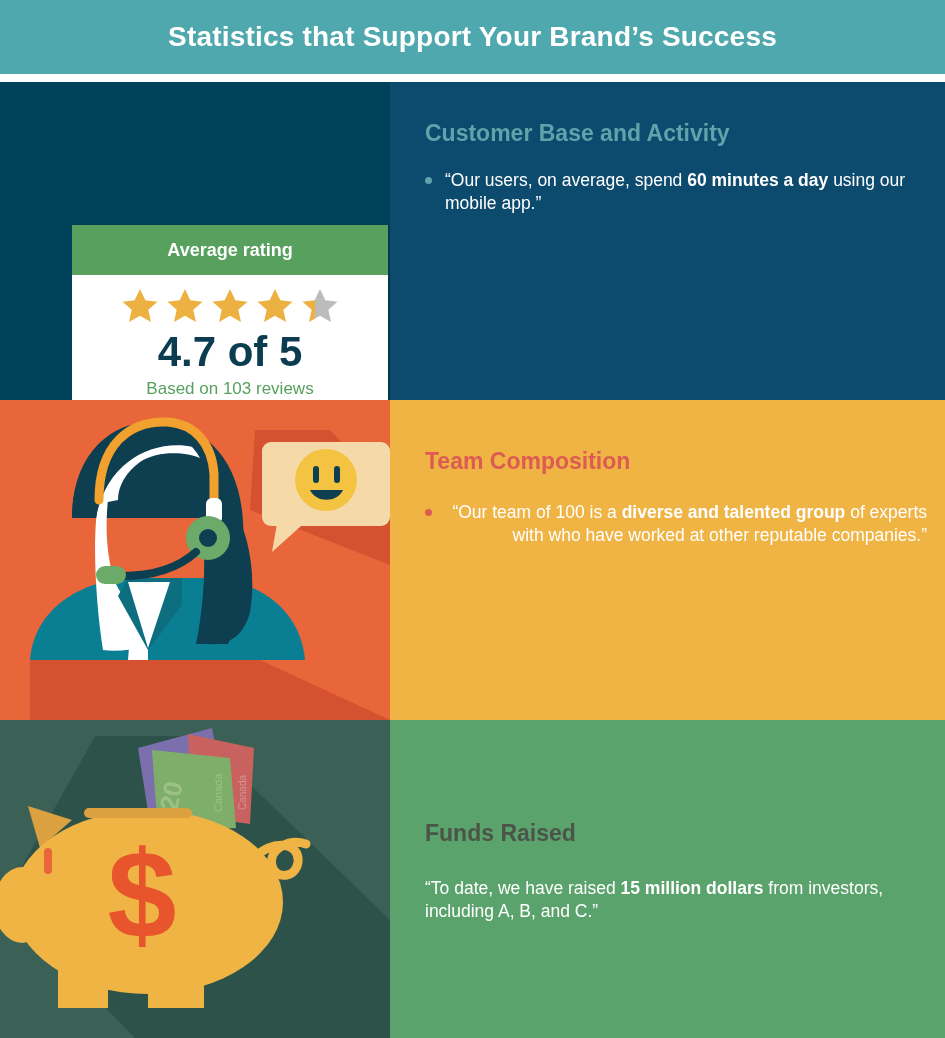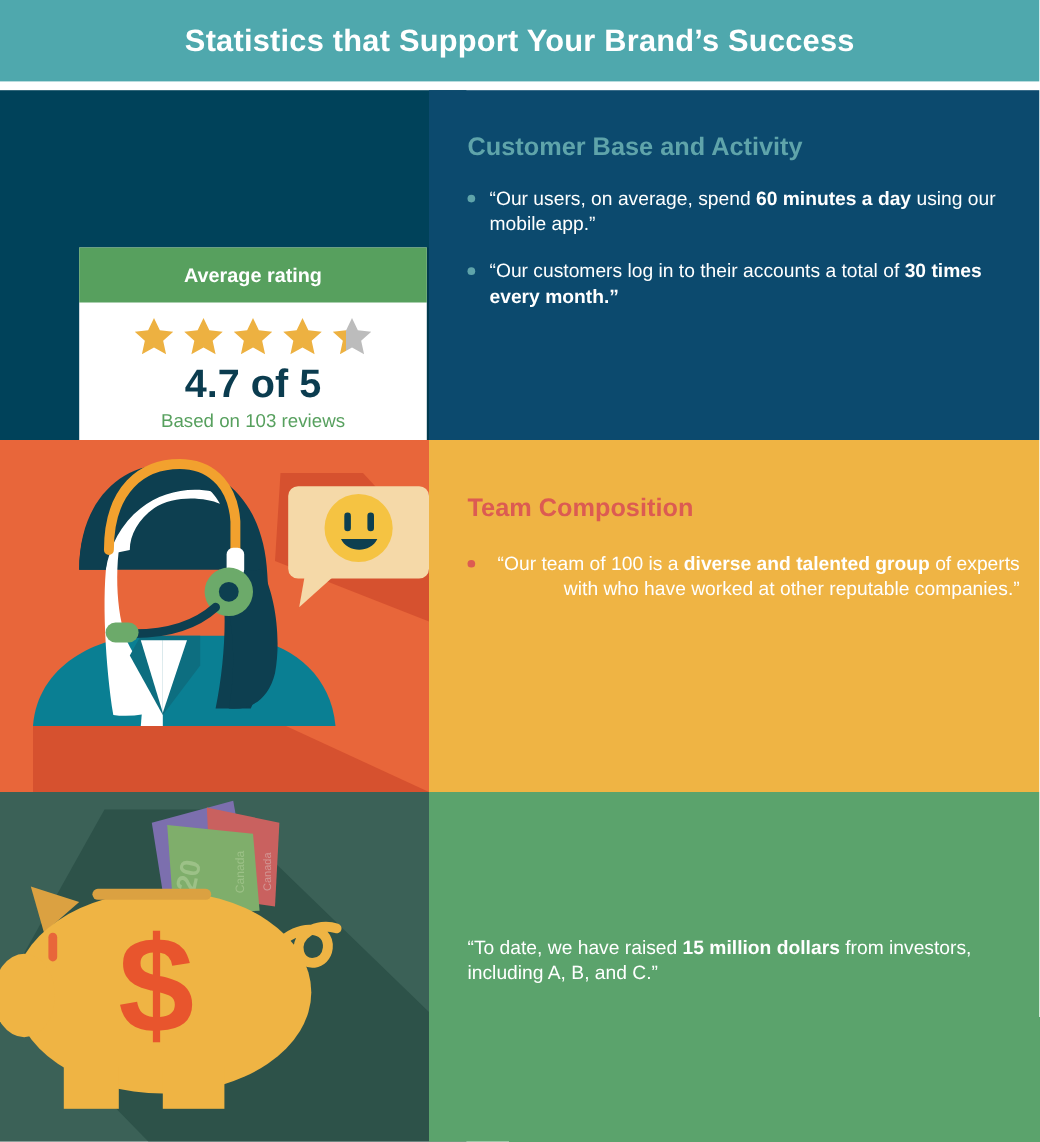--- a/index.html
+++ b/index.html
@@ -47,21 +47,21 @@
   .pad-2{position:absolute;left:35px;top:48px;right:18px;}
   .pad-3{position:absolute;left:35px;top:100px;right:40px;}
 
   
   .card-shadow{position:absolute;left:72px;top:143px;width:318px;height:196px;
                background:rgba(0,0,0,.12);}
   .card{position:absolute;left:72px;top:143px;width:316px;height:193px;background:#ffffff;}
   .card-head{height:50px;background:#57A05E;display:flex;align-items:center;justify-content:center;}
   .card-head-label{color:#ffffff;font-size:18px;font-weight:bold;}
   .stars{display:flex;justify-content:center;align-items:center;gap:5px;margin-top:11px;}
-  .card-score{text-align:center;color:#0B3C4F;font-size:36px;font-weight:bold;margin-top:2px;}
+  .card-score{text-align:center;color:#0B3C4F;font-size:42px;font-weight:bold;margin-top:2px;}
   .card-sub{text-align:center;color:#57A05E;font-size:17px;margin-top:3px;}
 
   
   .art{position:absolute;left:0;top:0;}
 </style>
 </head>
 <body>
 
 <div class="page">
 
@@ -105,21 +105,20 @@
         <div class="card-score">4.7 of 5</div>
         <div class="card-sub">Based on 103 reviews</div>
       </div>
     </div>
 
     <div class="cell-right bg-deepteal">
       <div class="pad-1">
         <h2 class="sec-head head-teal">Customer Base and Activity</h2>
         <ul class="bullets b-teal" style="margin-top:22px;">
           <li><span>“</span><span>Our users, on average, spend </span><span class="bold">60 minutes a day</span><span> using our mobile app.”</span></li>
-          <li><span>“</span><span>Our customers log in to their accounts a total of </span><span class="bold">30 times every month.”</span></li>
         </ul>
       </div>
     </div>
   </div>
 
   <div class="row row-2">
     <div class="cell-left bg-orange">
       <svg class="art" width="390" height="320" viewBox="0 0 390 320">
 
         <polygon points="30,260 260,260 390,320 30,320" fill="#D6512F"></polygon>
@@ -198,18 +197,19 @@
         <rect x="44" y="128" width="8" height="26" rx="4" fill="#E8663A"></rect>
 
         <rect x="84" y="88" width="108" height="10" rx="5" fill="#DBA141"></rect>
 
         <text x="142" y="218" fill="#E8552D" font-size="124" font-weight="bold" text-anchor="middle" font-family="Liberation Sans, sans-serif">$</text>
       </svg>
     </div>
 
     <div class="cell-right bg-green">
       <div class="pad-3">
+        <h2 class="sec-head head-gray">Funds Raised</h2>
         <p class="plain" style="margin-top:30px;"><span>“</span><span>To date, we have raised </span><span class="bold">15 million dollars</span><span> from investors, including A, B, and C.”</span></p>
       </div>
     </div>
   </div>
 
 </div>
 
 </body></html>

